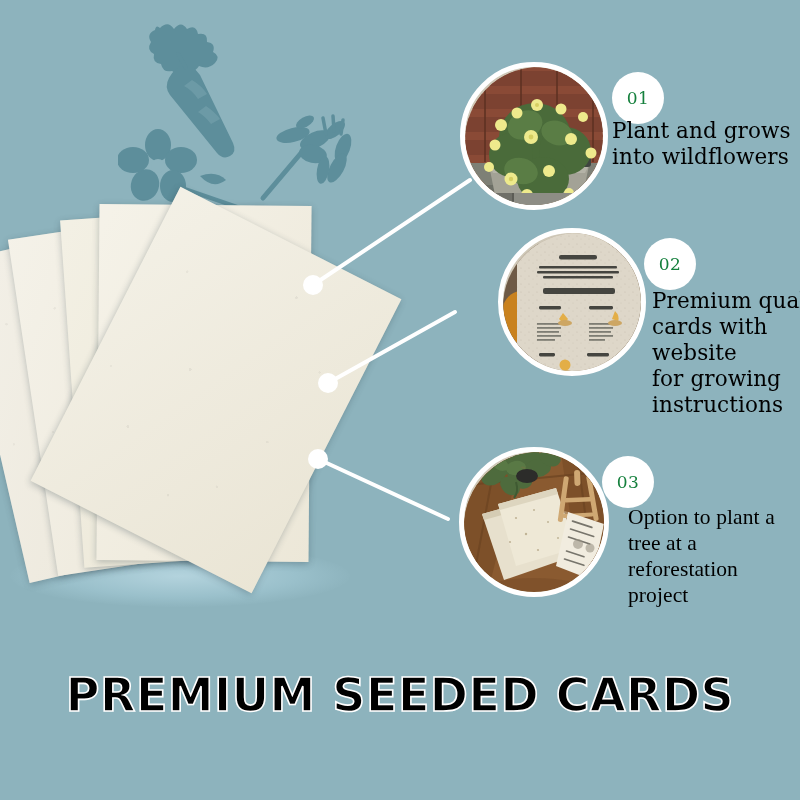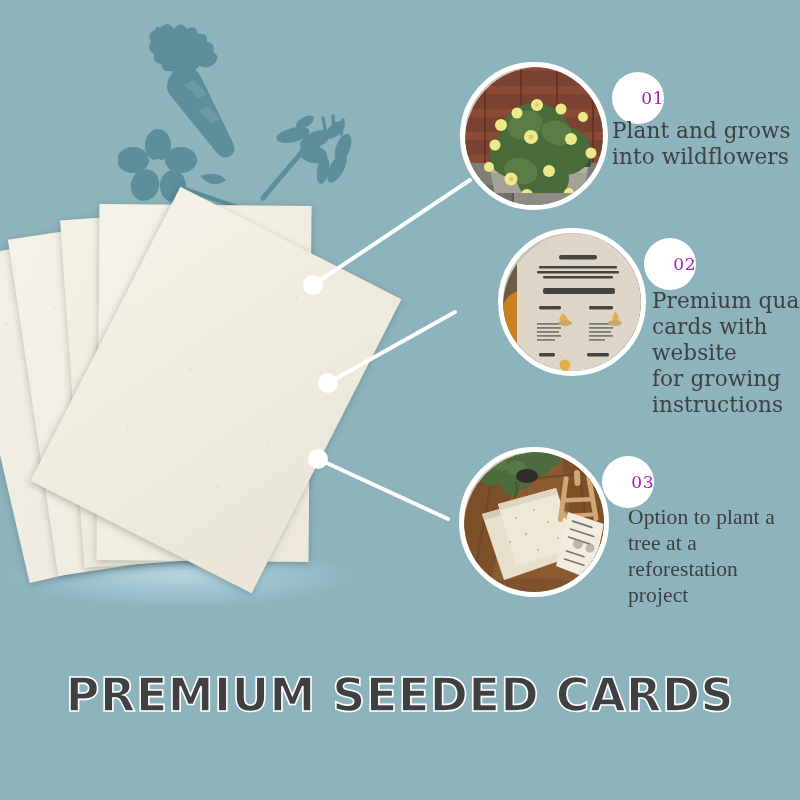--- a/index.html
+++ b/index.html
@@ -57,34 +57,34 @@
   .photo{
     position:absolute;border-radius:50%;
     border:5px solid #ffffff;
     box-sizing:border-box;overflow:hidden;
     background:#cfc8b8;
   }
   .photo .ph-inner{position:absolute;inset:0;border-radius:50%;overflow:hidden;}
 
   .badge{
     position:absolute;background:#ffffff;border-radius:50%;
-    display:flex;align-items:center;justify-content:flex-end;
-    color:#a21caf;font-family:"DejaVu Serif", serif;font-size:17px;letter-spacing:.5px;
+    display:flex;align-items:center;justify-content:center;
+    color:#15803d;font-family:"DejaVu Serif", serif;font-size:17px;letter-spacing:.5px;
   }
   .caption{
-    position:absolute;color:#404040;
+    position:absolute;color:#000000;
     font-family:"DejaVu Serif", serif;
     font-size:21.5px;line-height:26px;font-weight:400;
     letter-spacing:.1px;white-space:pre-line;
   }
 
   
   #footer-title{
     position:absolute;left:0;right:0;top:668px;text-align:center;
-    color:#404040;font-family:"DejaVu Sans", sans-serif;font-weight:700;
+    color:#000000;font-family:"DejaVu Sans", sans-serif;font-weight:700;
     font-size:46px;letter-spacing:0.5px;
     -webkit-text-stroke:1.6px #ffffff;
   }
 </style>
 </head>
 <body>
 
 <div id="stage">
 
   <svg class="decor" id="decor-carrot" viewBox="0 0 110 150">

